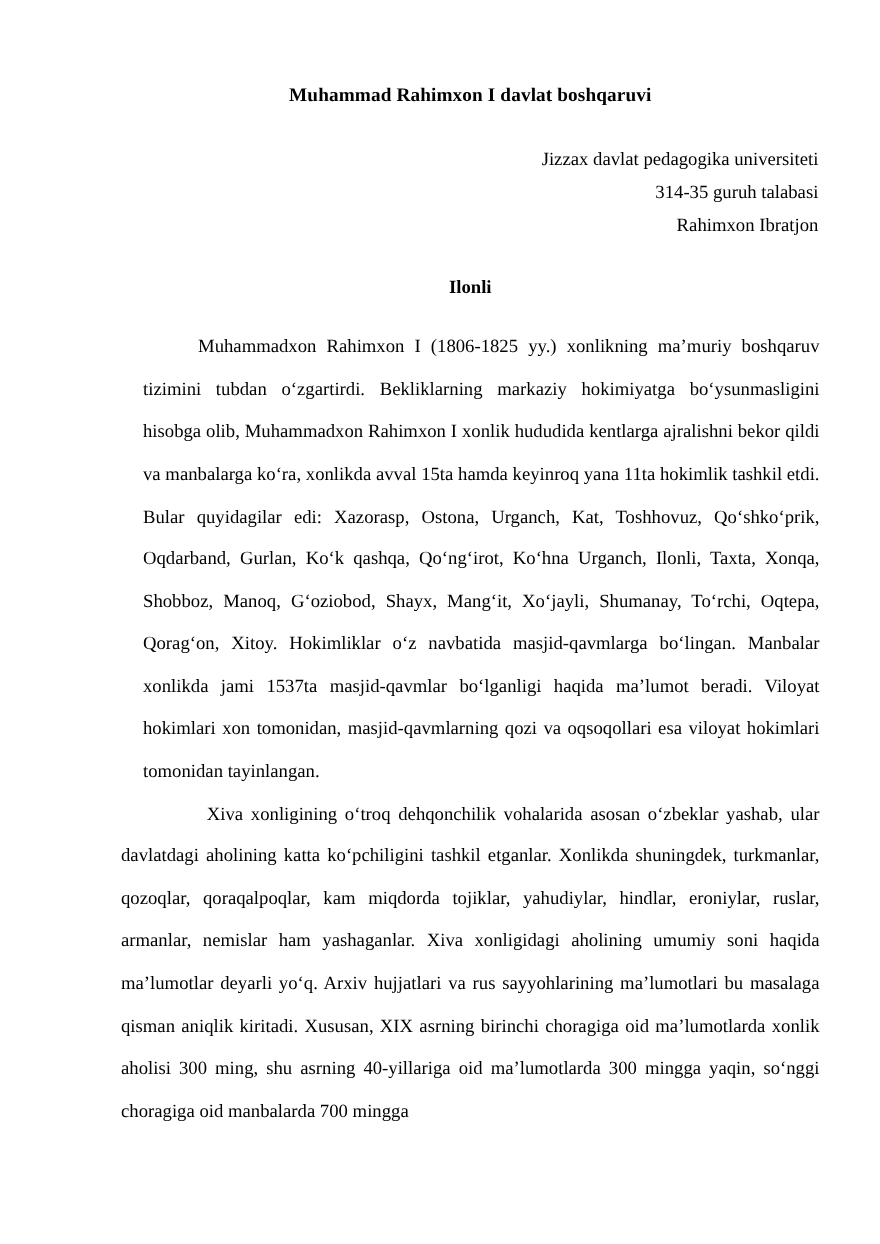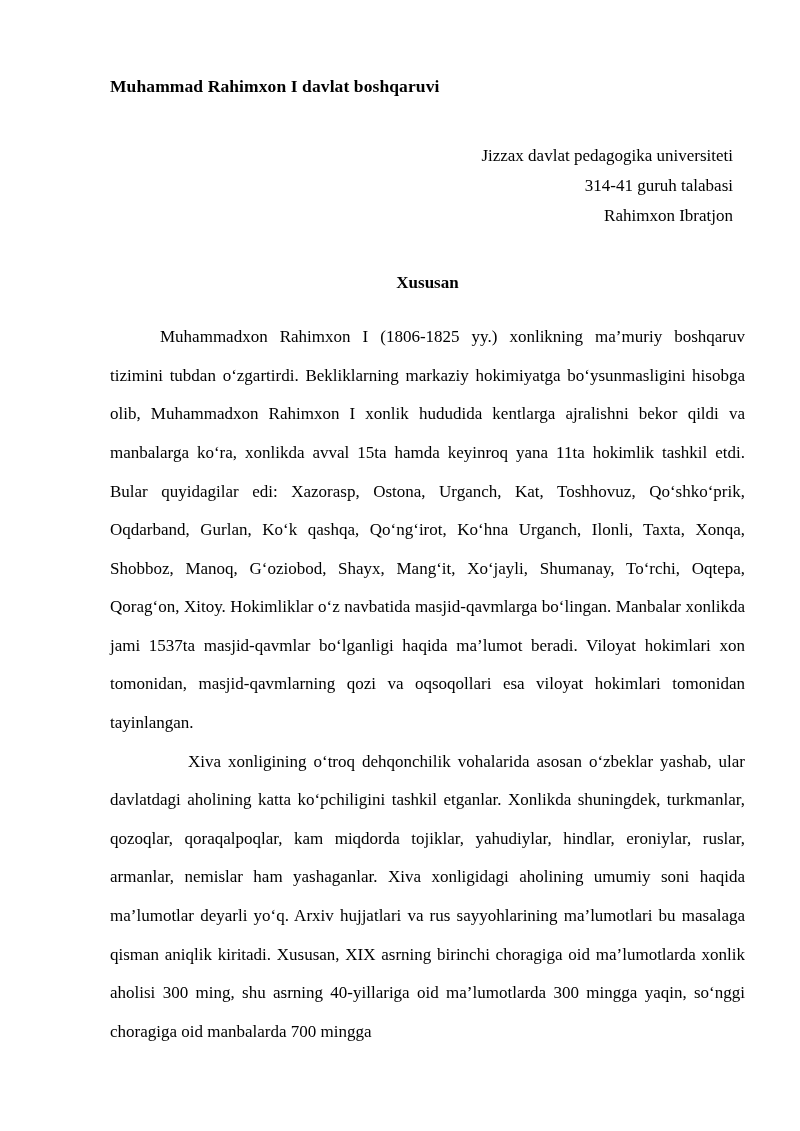--- a/index.html
+++ b/index.html
@@ -23,34 +23,34 @@
   }
 
   .content {
     position: absolute;
     left: 110px;
     top: 0;
     width: 635px;
   }
 
   .doc-title {
-    text-align: left;
+    text-align: center;
     font-weight: bold;
     font-size: 17.5px;
     line-height: 1.3;
     margin: 0;
     padding-top: 75px;
     letter-spacing: 0.1px;
   }
 
   .author-block {
     text-align: right;
     font-size: 17px;
     line-height: 30px;
-    margin: 12px;
+    margin: 1px;
     padding-top: 31px;
   }
 
   .author-line {
     display: block;
     white-space: nowrap;
   }
 
   .section-heading {
     text-align: center;
@@ -65,45 +65,46 @@
     line-height: 38.6px;
     text-align: justify;
     text-justify: inter-word;
     margin: 0;
     hyphens: none;
   }
 
   .para-first {
     padding-top: 25px;
     text-indent: 50px;
+    margin-left: 20px;
   }
 
   .para-indent-large {
     text-indent: 86px;
   }
 
   .para-indent-med {
     text-indent: 78px;
   }
 </style>
 </head>
 <body>
 
 <div class="page">
   <div class="content">
 
     <h1 class="doc-title">Muhammad Rahimxon I davlat boshqaruvi</h1>
 
     <div class="author-block">
       <span class="author-line">Jizzax davlat pedagogika universiteti</span>
-      <span class="author-line">314-41 guruh talabasi</span>
+      <span class="author-line">314-35 guruh talabasi</span>
       <span class="author-line">Rahimxon Ibratjon</span>
     </div>
 
-    <h2 class="section-heading">Xususan</h2>
+    <h2 class="section-heading">Ilonli</h2>
 
     <p class="body-para para-first">Muhammadxon Rahimxon I (1806-1825 yy.) xonlikning ma’muriy boshqaruv tizimini tubdan oʻzgartirdi. Bekliklarning markaziy hokimiyatga boʻysunmasligini hisobga olib, Muhammadxon Rahimxon I xonlik hududida kentlarga ajralishni bekor qildi va manbalarga koʻra, xonlikda avval 15ta hamda keyinroq yana 11ta hokimlik tashkil etdi. Bular quyidagilar edi: Xazorasp, Ostona, Urganch, Kat, Toshhovuz, Qoʻshkoʻprik, Oqdarband, Gurlan, Koʻk qashqa, Qoʻngʻirot, Koʻhna Urganch, Ilonli, Taxta, Xonqa, Shobboz, Manoq, Gʻoziobod, Shayx, Mangʻit, Xoʻjayli, Shumanay, Toʻrchi, Oqtepa, Qoragʻon, Xitoy. Hokimliklar oʻz navbatida masjid-qavmlarga boʻlingan. Manbalar xonlikda jami 1537ta masjid-qavmlar boʻlganligi haqida ma’lumot beradi. Viloyat hokimlari xon tomonidan, masjid-qavmlarning qozi va oqsoqollari esa viloyat hokimlari tomonidan tayinlangan.</p>
 
 
     <p class="body-para para-indent-med">Xiva xonligining oʻtroq dehqonchilik vohalarida asosan oʻzbeklar yashab, ular davlatdagi aholining katta koʻpchiligini tashkil etganlar. Xonlikda shuningdek, turkmanlar, qozoqlar, qoraqalpoqlar, kam miqdorda tojiklar, yahudiylar, hindlar, eroniylar, ruslar, armanlar, nemislar ham yashaganlar. Xiva xonligidagi aholining umumiy soni haqida ma’lumotlar deyarli yoʻq. Arxiv hujjatlari va rus sayyohlarining ma’lumotlari bu masalaga qisman aniqlik kiritadi. Xususan, XIX asrning birinchi choragiga oid ma’lumotlarda xonlik aholisi 300 ming, shu asrning 40-yillariga oid ma’lumotlarda 300 mingga yaqin, soʻnggi choragiga oid manbalarda 700 mingga</p>
 
   </div>
 </div>
 
 </body></html>

